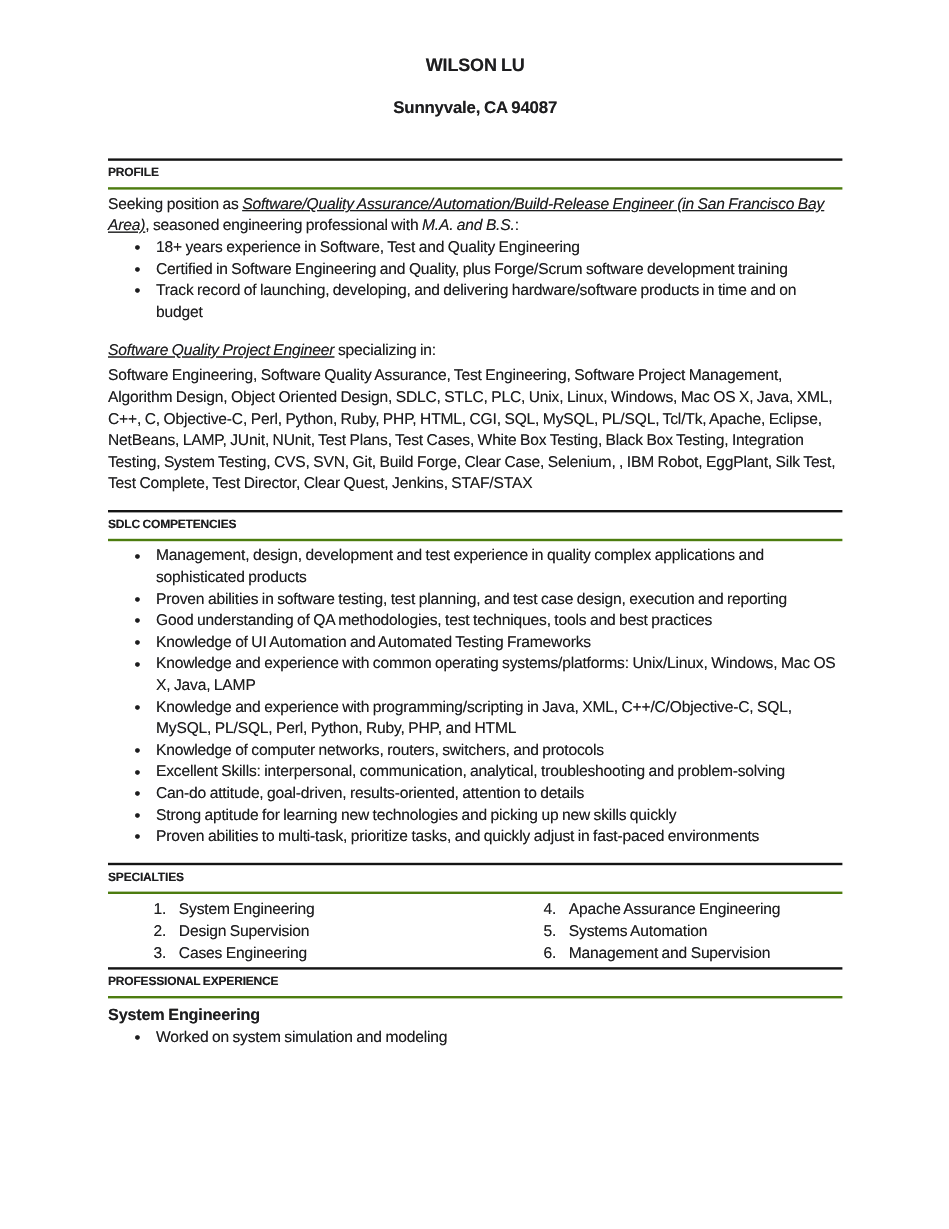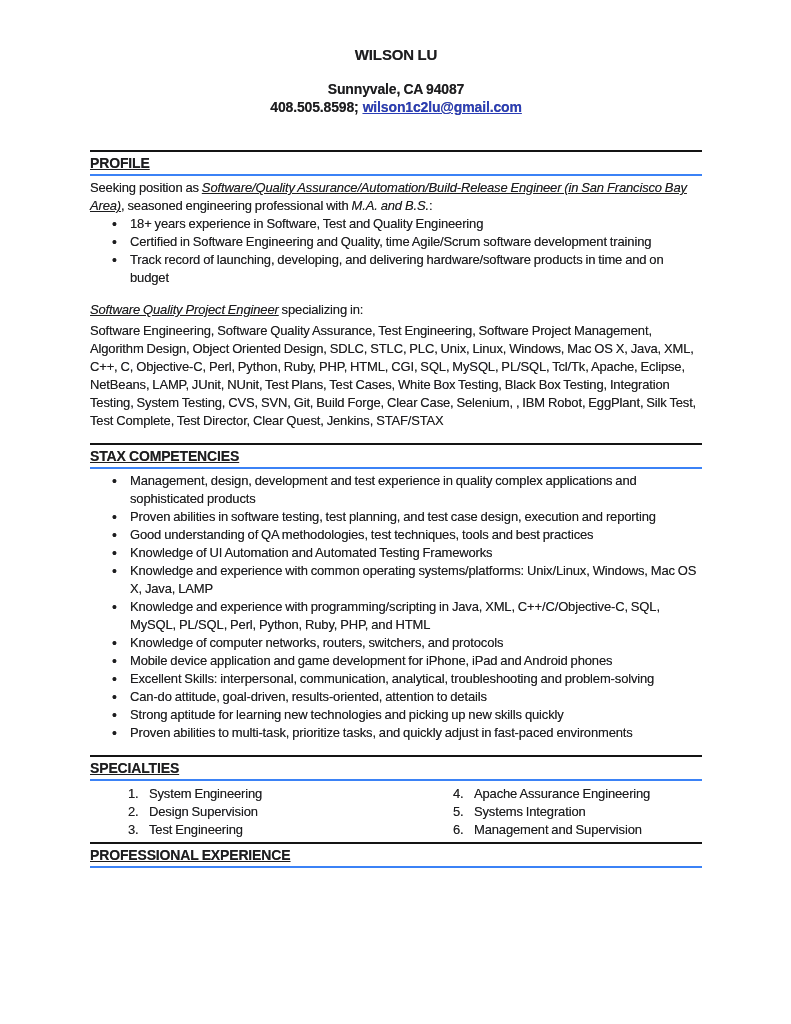--- a/index.html
+++ b/index.html
@@ -28,26 +28,25 @@
   .hdr .phone { margin-right:4px; }
   .hdr .email {
     color:#2a3db8;
     text-decoration:underline;
     cursor:pointer;
   }
 
   
   .sec-head {
     border-top:2px solid #141414;
-    border-bottom:2px solid #3b82f6;
+    border-bottom:2px solid #4d7c0f;
     font-weight:bold;
-    font-size:14px;
+    font-size:10px;
     line-height:18px;
     padding:2px 0;
-    text-decoration:underline;
   }
   .mt-profile { margin-top:34px; }
   .mt-core    { margin-top:13px; }
   .mt-spec    { margin-top:13px; }
   .mt-prof    { margin-top:3px; }
 
   .para { margin:3px 0 0 0; }
   .iu { font-style:italic; text-decoration:underline; }
   .it { font-style:italic; }
 
@@ -85,54 +84,50 @@
   }
 </style>
 </head>
 <body>
 
 <div class="page">
 
   <div class="hdr">
     <div class="name">WILSON LU</div>
     <div class="loc">Sunnyvale, CA 94087</div>
-    <div class="contact">
-      <span class="phone">408.505.8598;</span><a class="email">wilson1c2lu@gmail.com</a>
-    </div>
   </div>
 
   <div class="sec-head mt-profile">
     <span>PROFILE</span>
   </div>
 
   <p class="para"><span>Seeking position as </span><span class="iu">Software/Quality Assurance/Automation/Build-Release Engineer (in San Francisco Bay Area)</span><span>, seasoned engineering professional with </span><span class="it">M.A. and B.S.</span><span>:</span></p>
 
   <ul class="bullets">
     <li>18+ years experience in Software, Test and Quality Engineering</li>
-    <li>Certified in Software Engineering and Quality, time Agile/Scrum software development training</li>
+    <li>Certified in Software Engineering and Quality, plus Forge/Scrum software development training</li>
     <li>Track record of launching, developing, and delivering hardware/software products in time and on budget</li>
   </ul>
 
   <p class="para subtitle"><span class="iu">Software Quality Project Engineer</span><span> specializing in:</span></p>
 
   <p class="para">Software Engineering, Software Quality Assurance, Test Engineering, Software Project Management, Algorithm Design, Object Oriented Design, SDLC, STLC, PLC, Unix, Linux, Windows, Mac OS X, Java, XML, C++, C, Objective-C, Perl, Python, Ruby, PHP, HTML, CGI, SQL, MySQL, PL/SQL, Tcl/Tk, Apache, Eclipse, NetBeans, LAMP, JUnit, NUnit, Test Plans, Test Cases, White Box Testing, Black Box Testing, Integration Testing, System Testing, CVS, SVN, Git, Build Forge, Clear Case, Selenium, , IBM Robot, EggPlant, Silk Test, Test Complete, Test Director, Clear Quest, Jenkins, STAF/STAX</p>
 
   <div class="sec-head mt-core">
-    <span>STAX COMPETENCIES</span>
+    <span>SDLC COMPETENCIES</span>
   </div>
 
   <ul class="bullets" style="margin-top:3px">
     <li>Management, design, development and test experience in quality complex applications and sophisticated products</li>
     <li>Proven abilities in software testing, test planning, and test case design, execution and reporting</li>
     <li>Good understanding of QA methodologies, test techniques, tools and best practices</li>
     <li>Knowledge of UI Automation and Automated Testing Frameworks</li>
     <li>Knowledge and experience with common operating systems/platforms: Unix/Linux, Windows, Mac OS X, Java, LAMP</li>
     <li>Knowledge and experience with programming/scripting in Java, XML, C++/C/Objective-C, SQL, MySQL, PL/SQL, Perl, Python, Ruby, PHP, and HTML</li>
     <li>Knowledge of computer networks, routers, switchers, and protocols</li>
-    <li>Mobile device application and game development for iPhone, iPad and Android phones</li>
     <li>Excellent Skills: interpersonal, communication, analytical, troubleshooting and problem-solving</li>
     <li>Can-do attitude, goal-driven, results-oriented, attention to details</li>
     <li>Strong aptitude for learning new technologies and picking up new skills quickly</li>
     <li>Proven abilities to multi-task, prioritize tasks, and quickly adjust in fast-paced environments</li>
   </ul>
 
   <div class="sec-head mt-spec">
     <span>SPECIALTIES</span>
   </div>
 
@@ -141,31 +136,31 @@
       <div class="spec-item">
           <span class="num">1.</span>
           <span>System Engineering</span>
         </div>
       <div class="spec-item">
           <span class="num">2.</span>
           <span>Design Supervision</span>
         </div>
       <div class="spec-item">
           <span class="num">3.</span>
-          <span>Test Engineering</span>
+          <span>Cases Engineering</span>
         </div>
     </div>
     <div class="spec-col-right">
       <div class="spec-item">
           <span class="num">4.</span>
           <span>Apache Assurance Engineering</span>
         </div>
       <div class="spec-item">
           <span class="num">5.</span>
-          <span>Systems Integration</span>
+          <span>Systems Automation</span>
         </div>
       <div class="spec-item">
           <span class="num">6.</span>
           <span>Management and Supervision</span>
         </div>
     </div>
   </div>
 
   <div class="sec-head mt-prof">
     <span>PROFESSIONAL EXPERIENCE</span>

